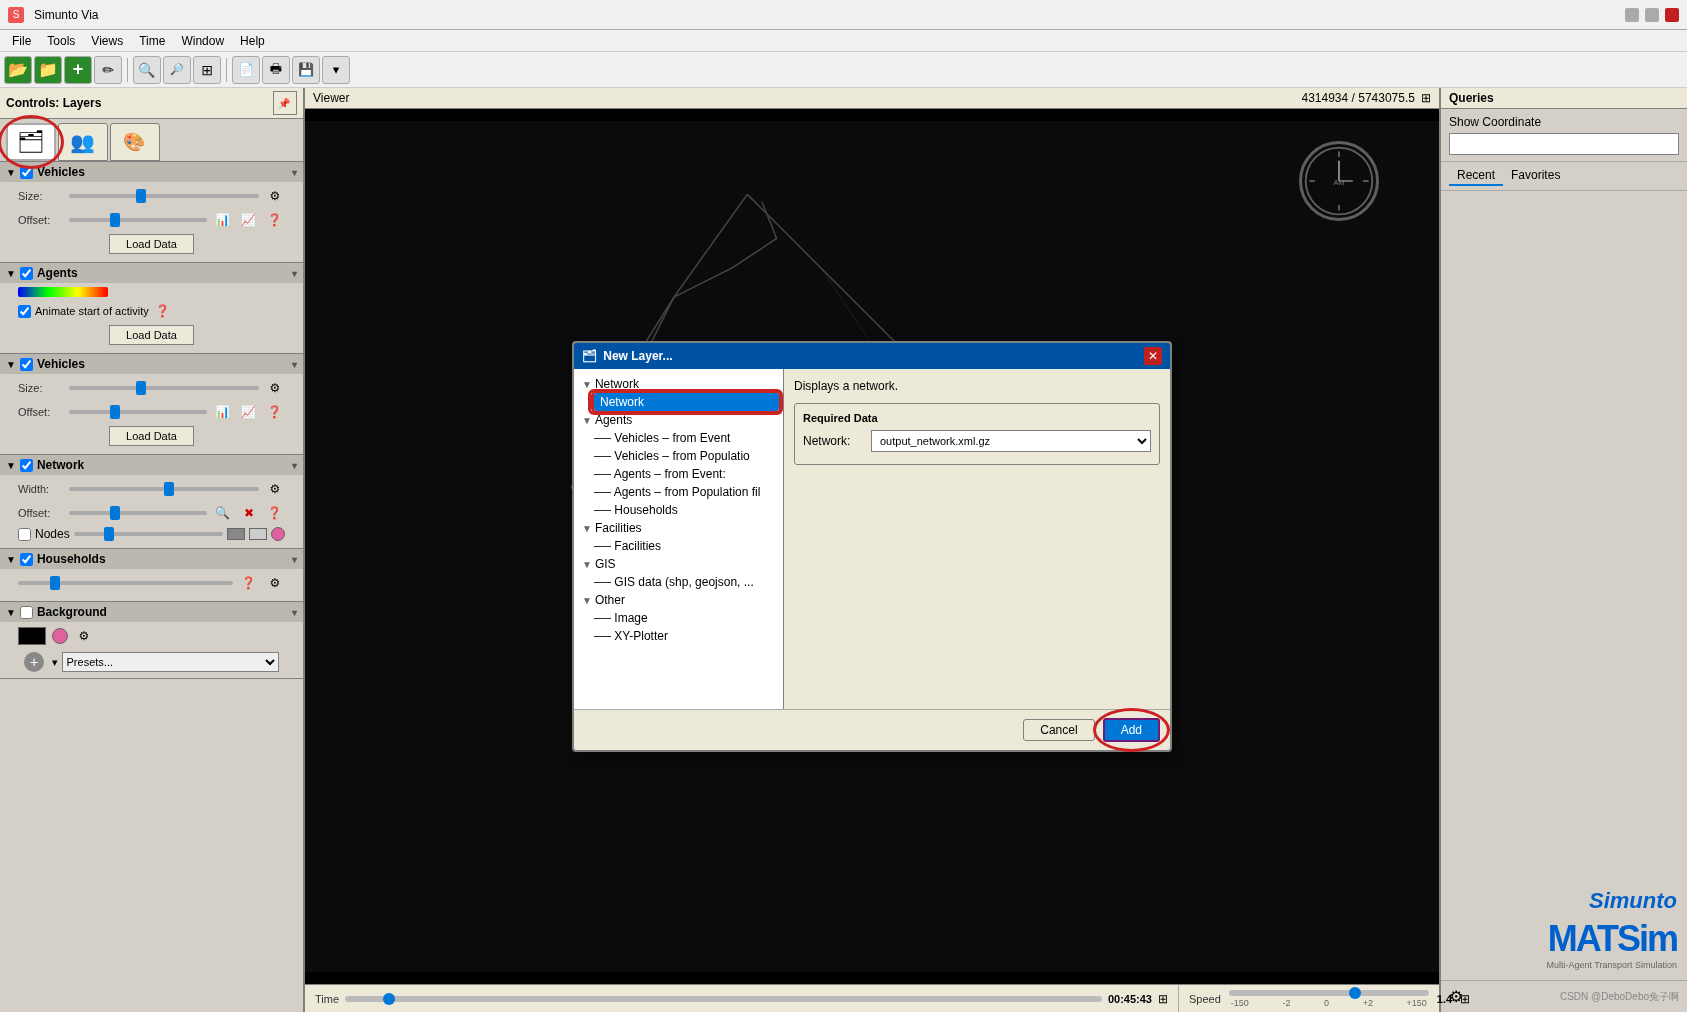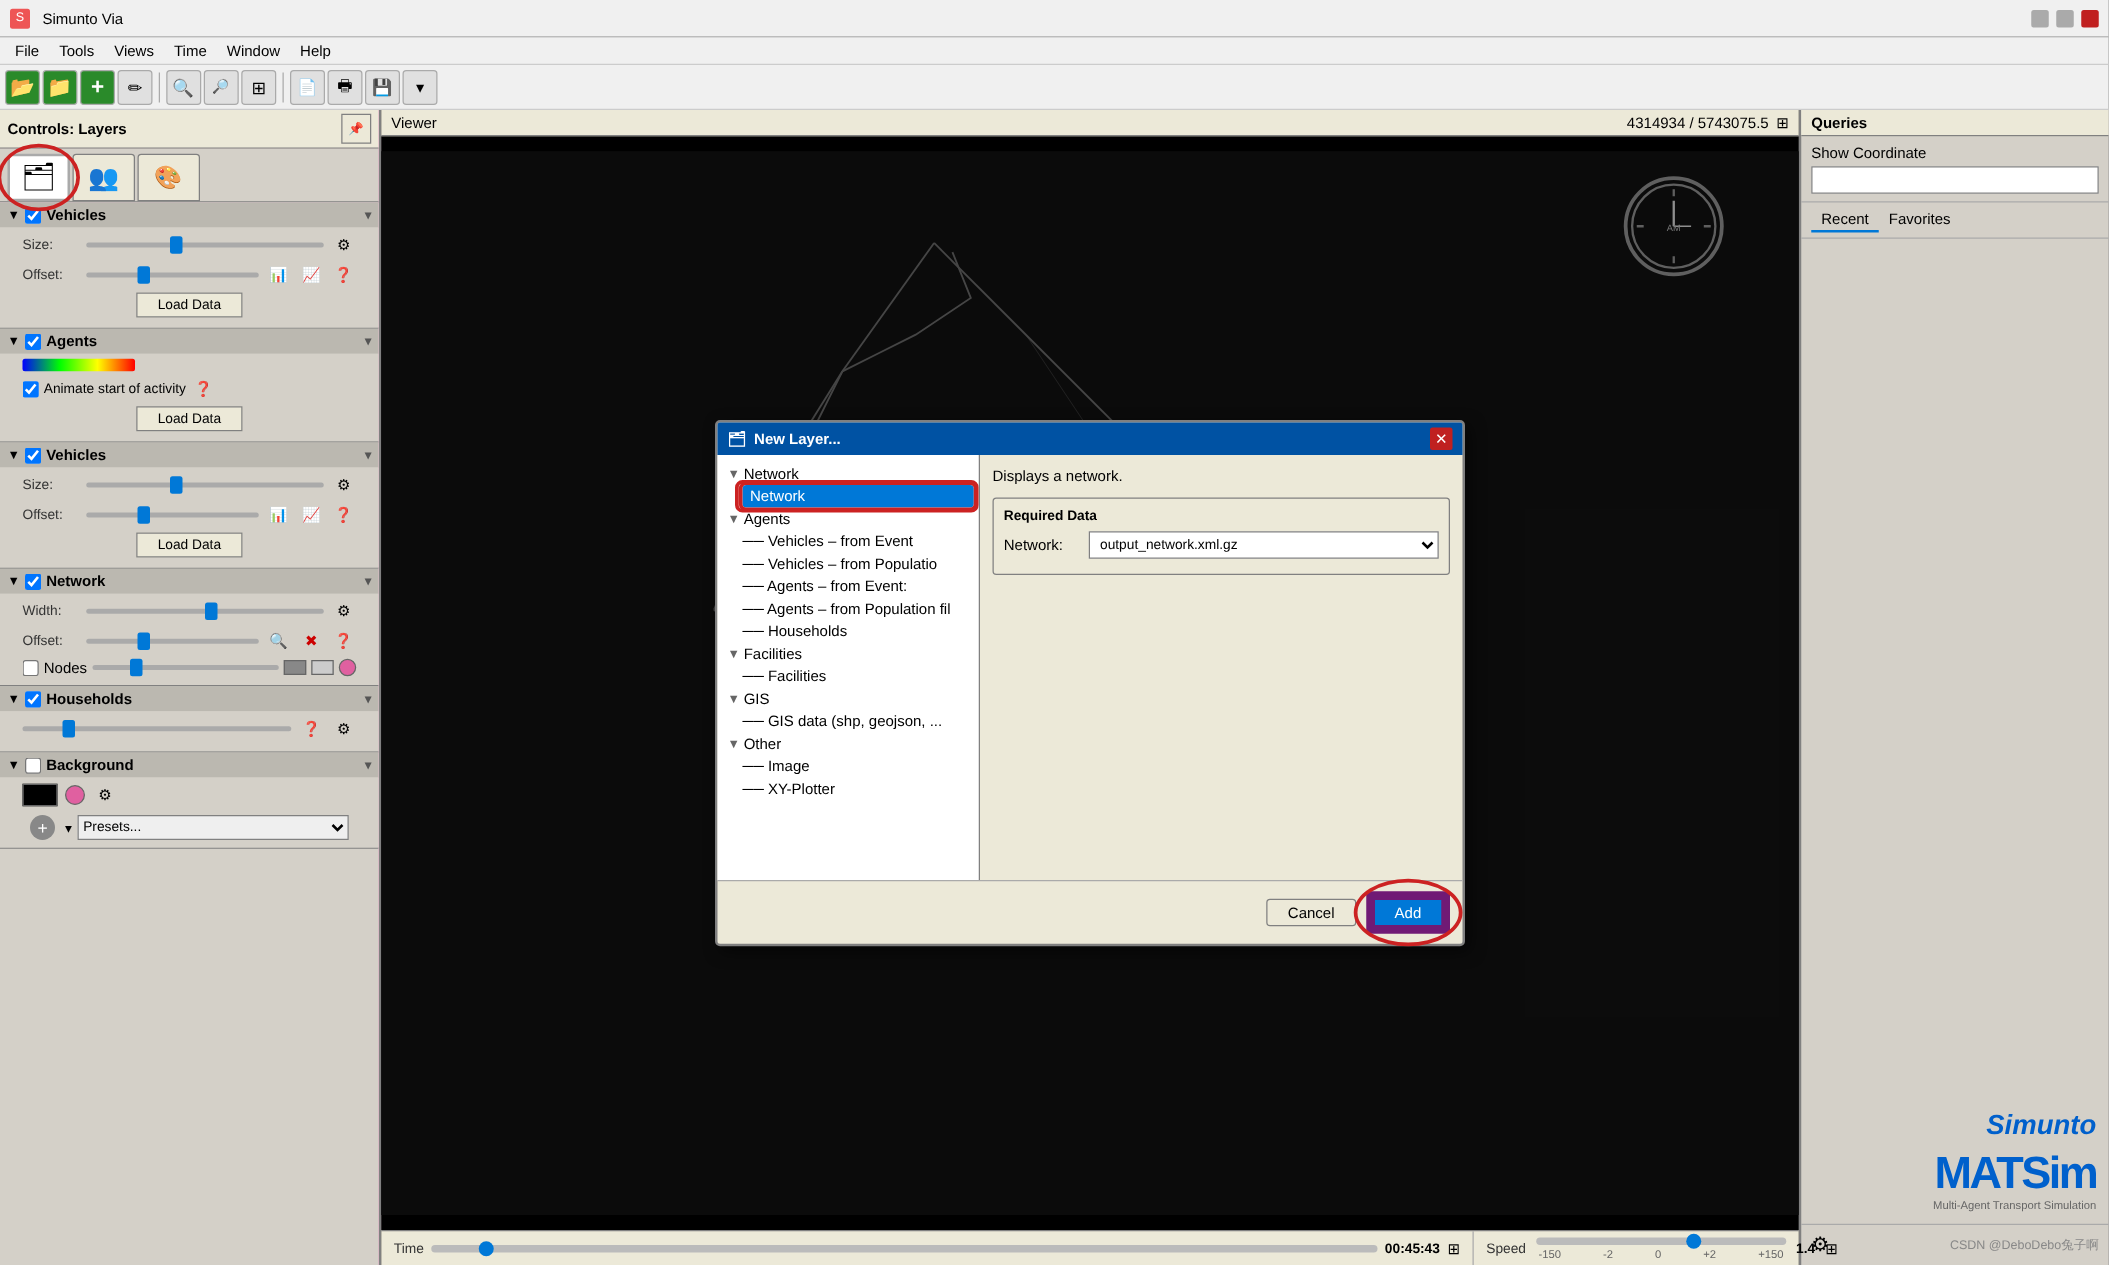--- a/index.html
+++ b/index.html
@@ -56,21 +56,21 @@
 
     
     .main-layout {
       display: flex;
       height: calc(1012px - 88px);
     }
 
     
     .left-panel {
       width: 305px;
-      background: #f9a8d4;
+      background: #fde047;
       border-right: 2px solid #808080;
       display: flex;
       flex-direction: column;
       overflow: hidden;
     }
     .panel-header {
       background: #ece9d8;
       border-bottom: 1px solid #808080;
       padding: 3px 6px;
       display: flex;
@@ -423,21 +423,21 @@
       padding: 3px 16px;
       font-size: 12px;
       background: #ece9d8;
       border: 1px solid #808080;
       cursor: pointer;
       border-radius: 3px;
     }
     .dialog-btn.primary {
       background: #0078d7;
       color: white;
-      border: 7px solid #701a75;
+      border: 2px solid #701a75;
     }
 
     
     .layers-content::-webkit-scrollbar { width: 8px; }
     .layers-content::-webkit-scrollbar-track { background: #d4d0c8; }
     .layers-content::-webkit-scrollbar-thumb { background: #888; }
 
     .node-color-row {
       display: flex; align-items: center; gap: 4px; margin-bottom: 3px;
     }

